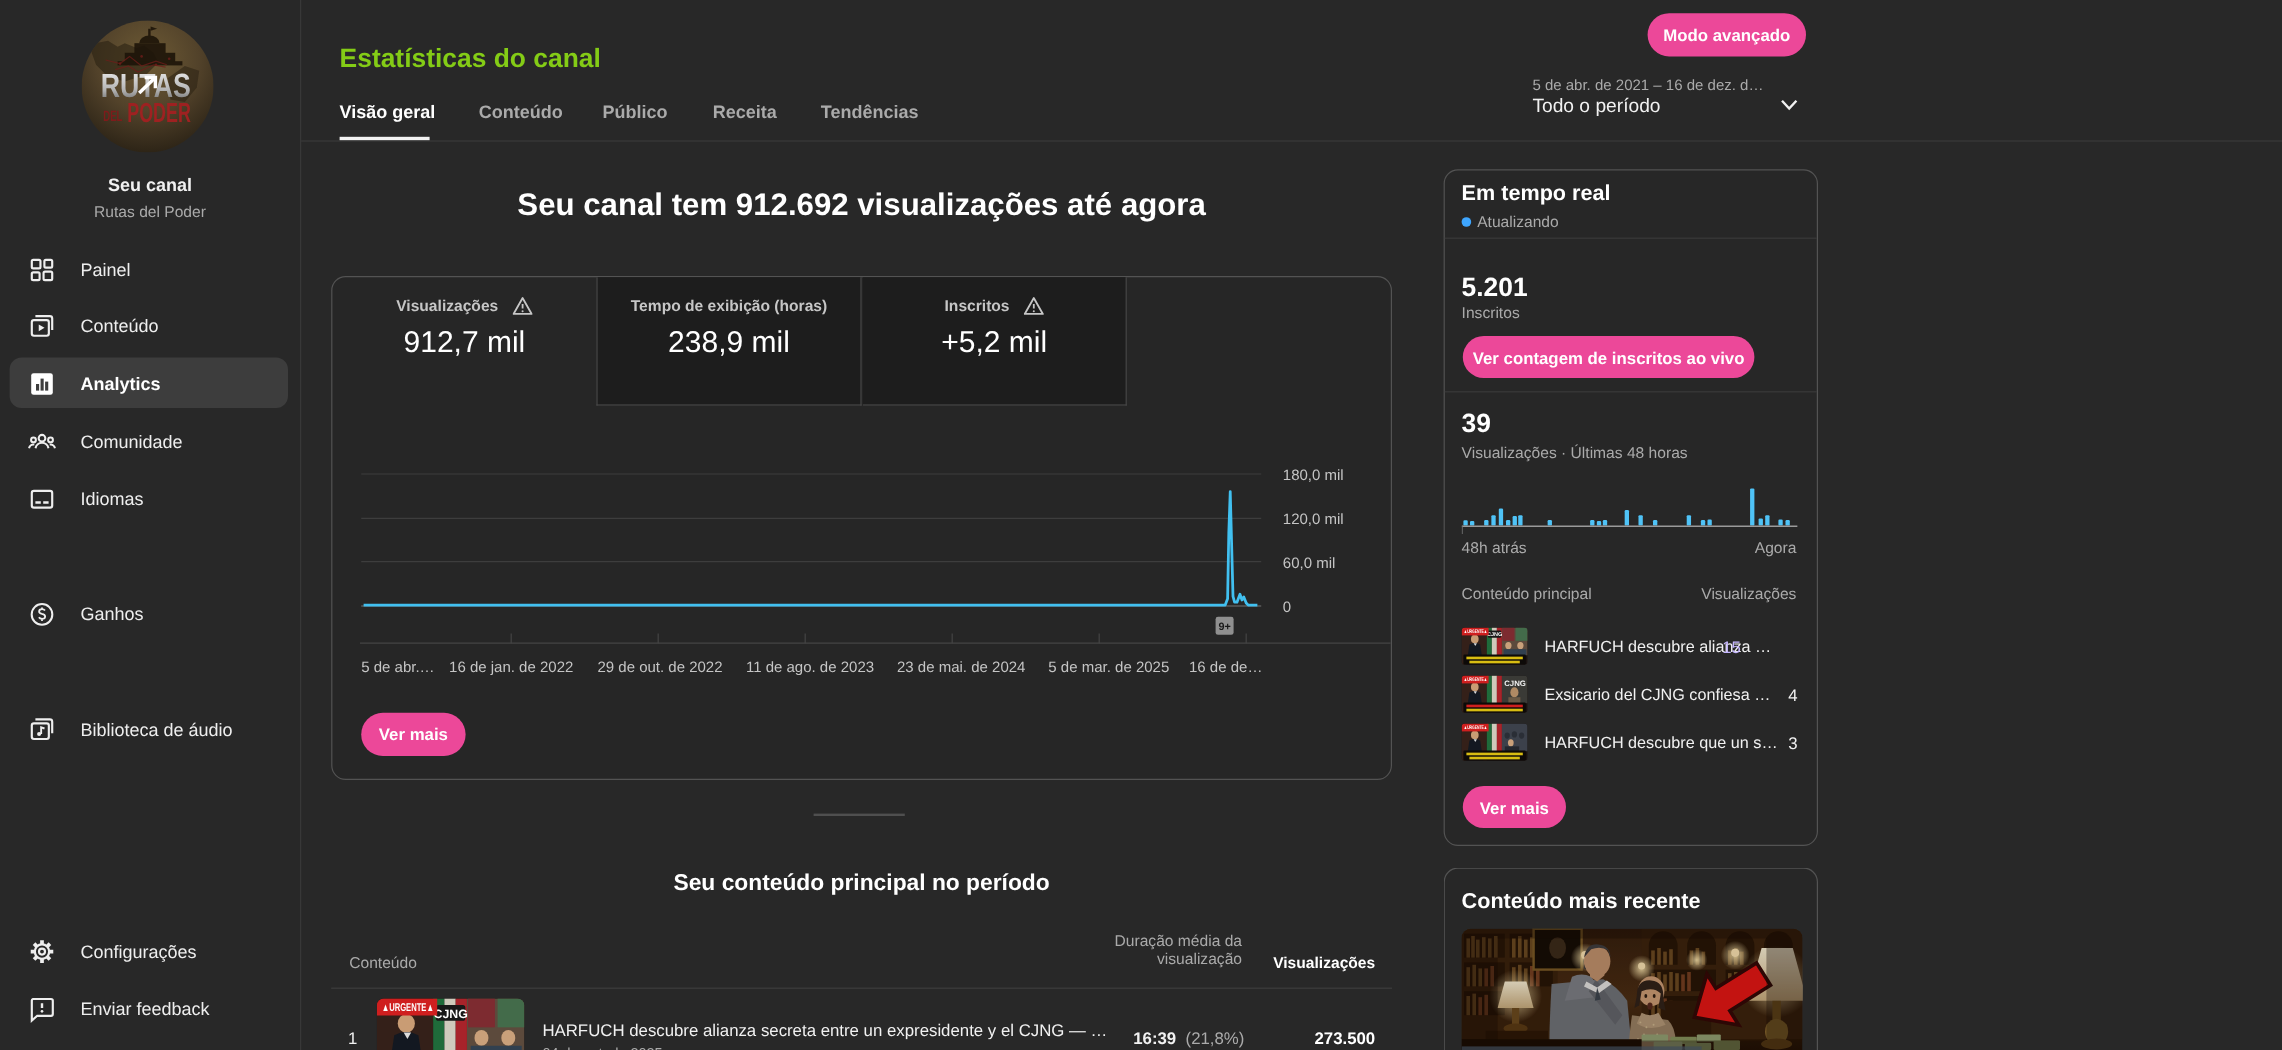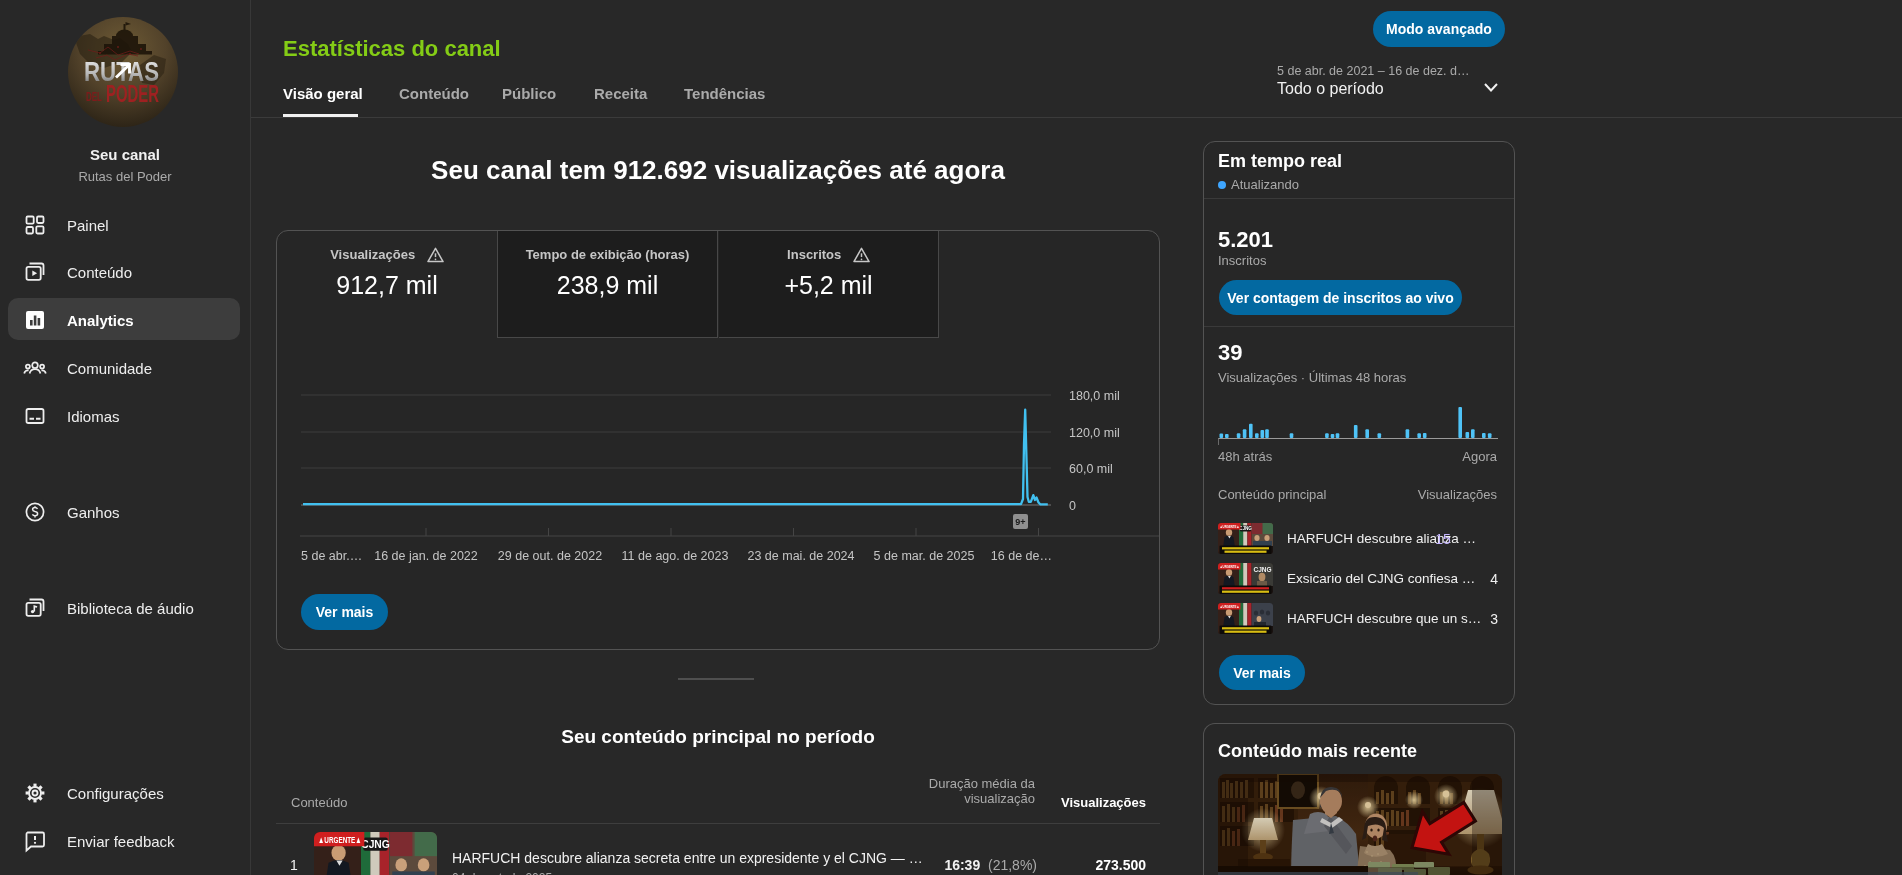--- a/index.html
+++ b/index.html
@@ -2,21 +2,21 @@
 <html lang="pt"><head>
 <meta charset="utf-8">
 <title>Estatísticas do canal</title>
 <style>
   * { margin:0; padding:0; box-sizing:border-box; }
   html,body { background:#282828; }
   body { font-family:"Liberation Sans", sans-serif; }
   #app { position:relative; width:1902px; height:875px; background:#282828; overflow:hidden; color:#f1f1f1; }
   .abs { position:absolute; }
   .gray { color:#aaaaaa; }
-  .pill { position:absolute; background:#0369a1; border-radius:18px; color:#fff; font-size:14px; font-weight:bold; display:flex; align-items:center; justify-content:center; }
+  .pill { position:absolute; background:#ec4899; border-radius:18px; color:#fff; font-size:14px; font-weight:bold; display:flex; align-items:center; justify-content:center; }
 
   
   #sidebar { position:absolute; left:0; top:0; width:251px; height:875px; background:#282828; border-right:1px solid #383838; }
   .chname { position:absolute; top:146px; left:0; width:250px; text-align:center; font-size:15px; font-weight:bold; color:#f1f1f1; }
   .chsub  { position:absolute; top:169px; left:0; width:250px; text-align:center; font-size:13px; color:#aaa; }
   .nav { position:absolute; left:0; width:250px; height:48px; }
   .nav svg { position:absolute; left:23px; top:12px; }
   .nav .lbl { position:absolute; left:67px; top:0; height:48px; display:flex; align-items:center; font-size:15px; color:#eee; }
   .nav.sel .lbl { font-weight:bold; color:#fff; }
   #selbg { position:absolute; left:8px; top:298px; width:232px; height:42px; background:#3d3d3d; border-radius:10px; }

